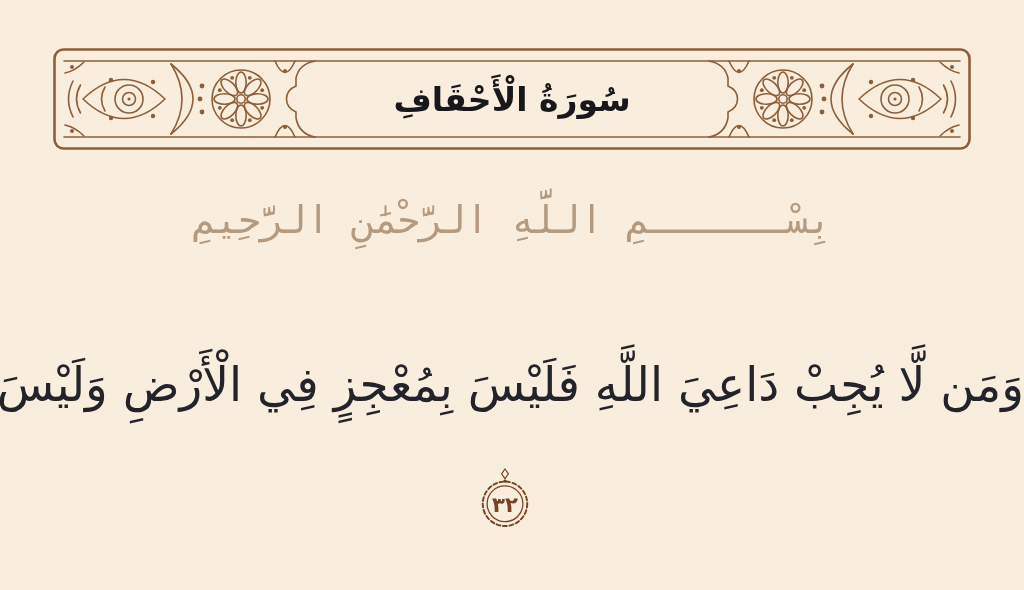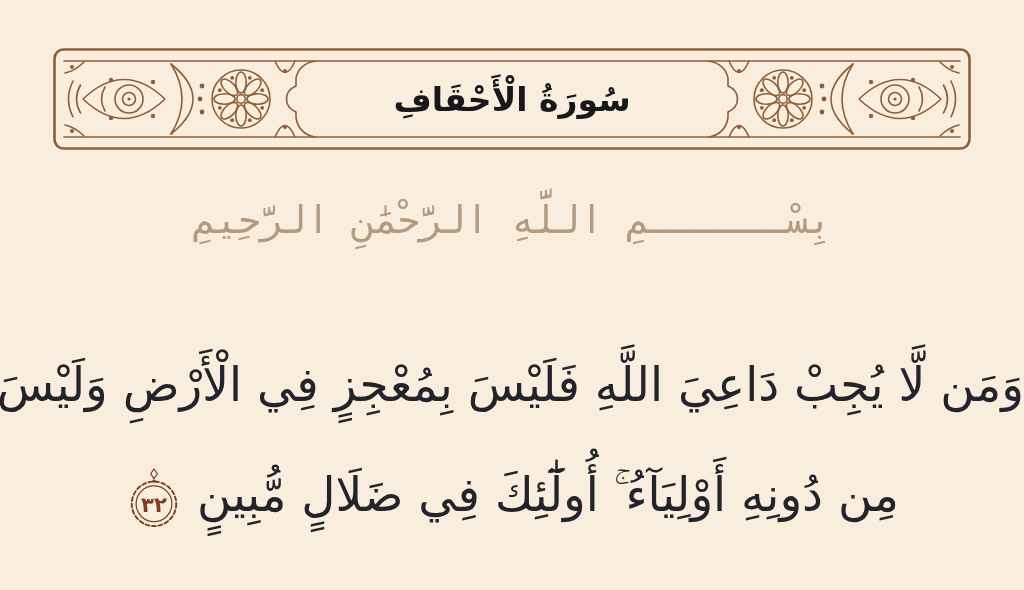--- a/index.html
+++ b/index.html
@@ -104,21 +104,21 @@
     </g>
   </svg>
   <div class="surah-title">سُورَةُ الْأَحْقَافِ</div>
 </div>
 
 <div class="bismillah">بِسْــــــمِ اللَّهِ الرَّحْمَٰنِ الرَّحِيمِ</div>
 
 <div class="verse">
   <div class="vline">وَمَن لَّا يُجِبْ دَاعِيَ اللَّهِ فَلَيْسَ بِمُعْجِزٍ فِي الْأَرْضِ وَلَيْسَ لَهُ</div>
   <div class="vline">
-    <span>مِن دُونِهِ أَوْلِيَآءُ ۚ أُولَٰٓئِكَ فِي ضَلَالٍ مُّبِينٍ</span><svg class="medallion" viewBox="0 0 60 64" aria-hidden="true">
+    <svg class="medallion" viewBox="0 0 60 64" aria-hidden="true">
       <g fill="none" stroke="#7a4222" stroke-linecap="round">
         <path d="M30,2 l3.5,5 -3.5,5 -3.5,-5 Z" stroke-width="1.2"></path>
         <circle cx="30" cy="14.5" r="1.6" fill="#7a4222" stroke="none"></circle>
         <circle cx="30" cy="38" r="23" stroke-width="2" stroke-dasharray="4 2.8"></circle>
         <circle cx="30" cy="38" r="18.5" stroke-width="1.3"></circle>
       </g>
       <text x="30" y="46" text-anchor="middle" fill="#7a4222">٣٢</text>
     </svg>
   </div>
 </div>

